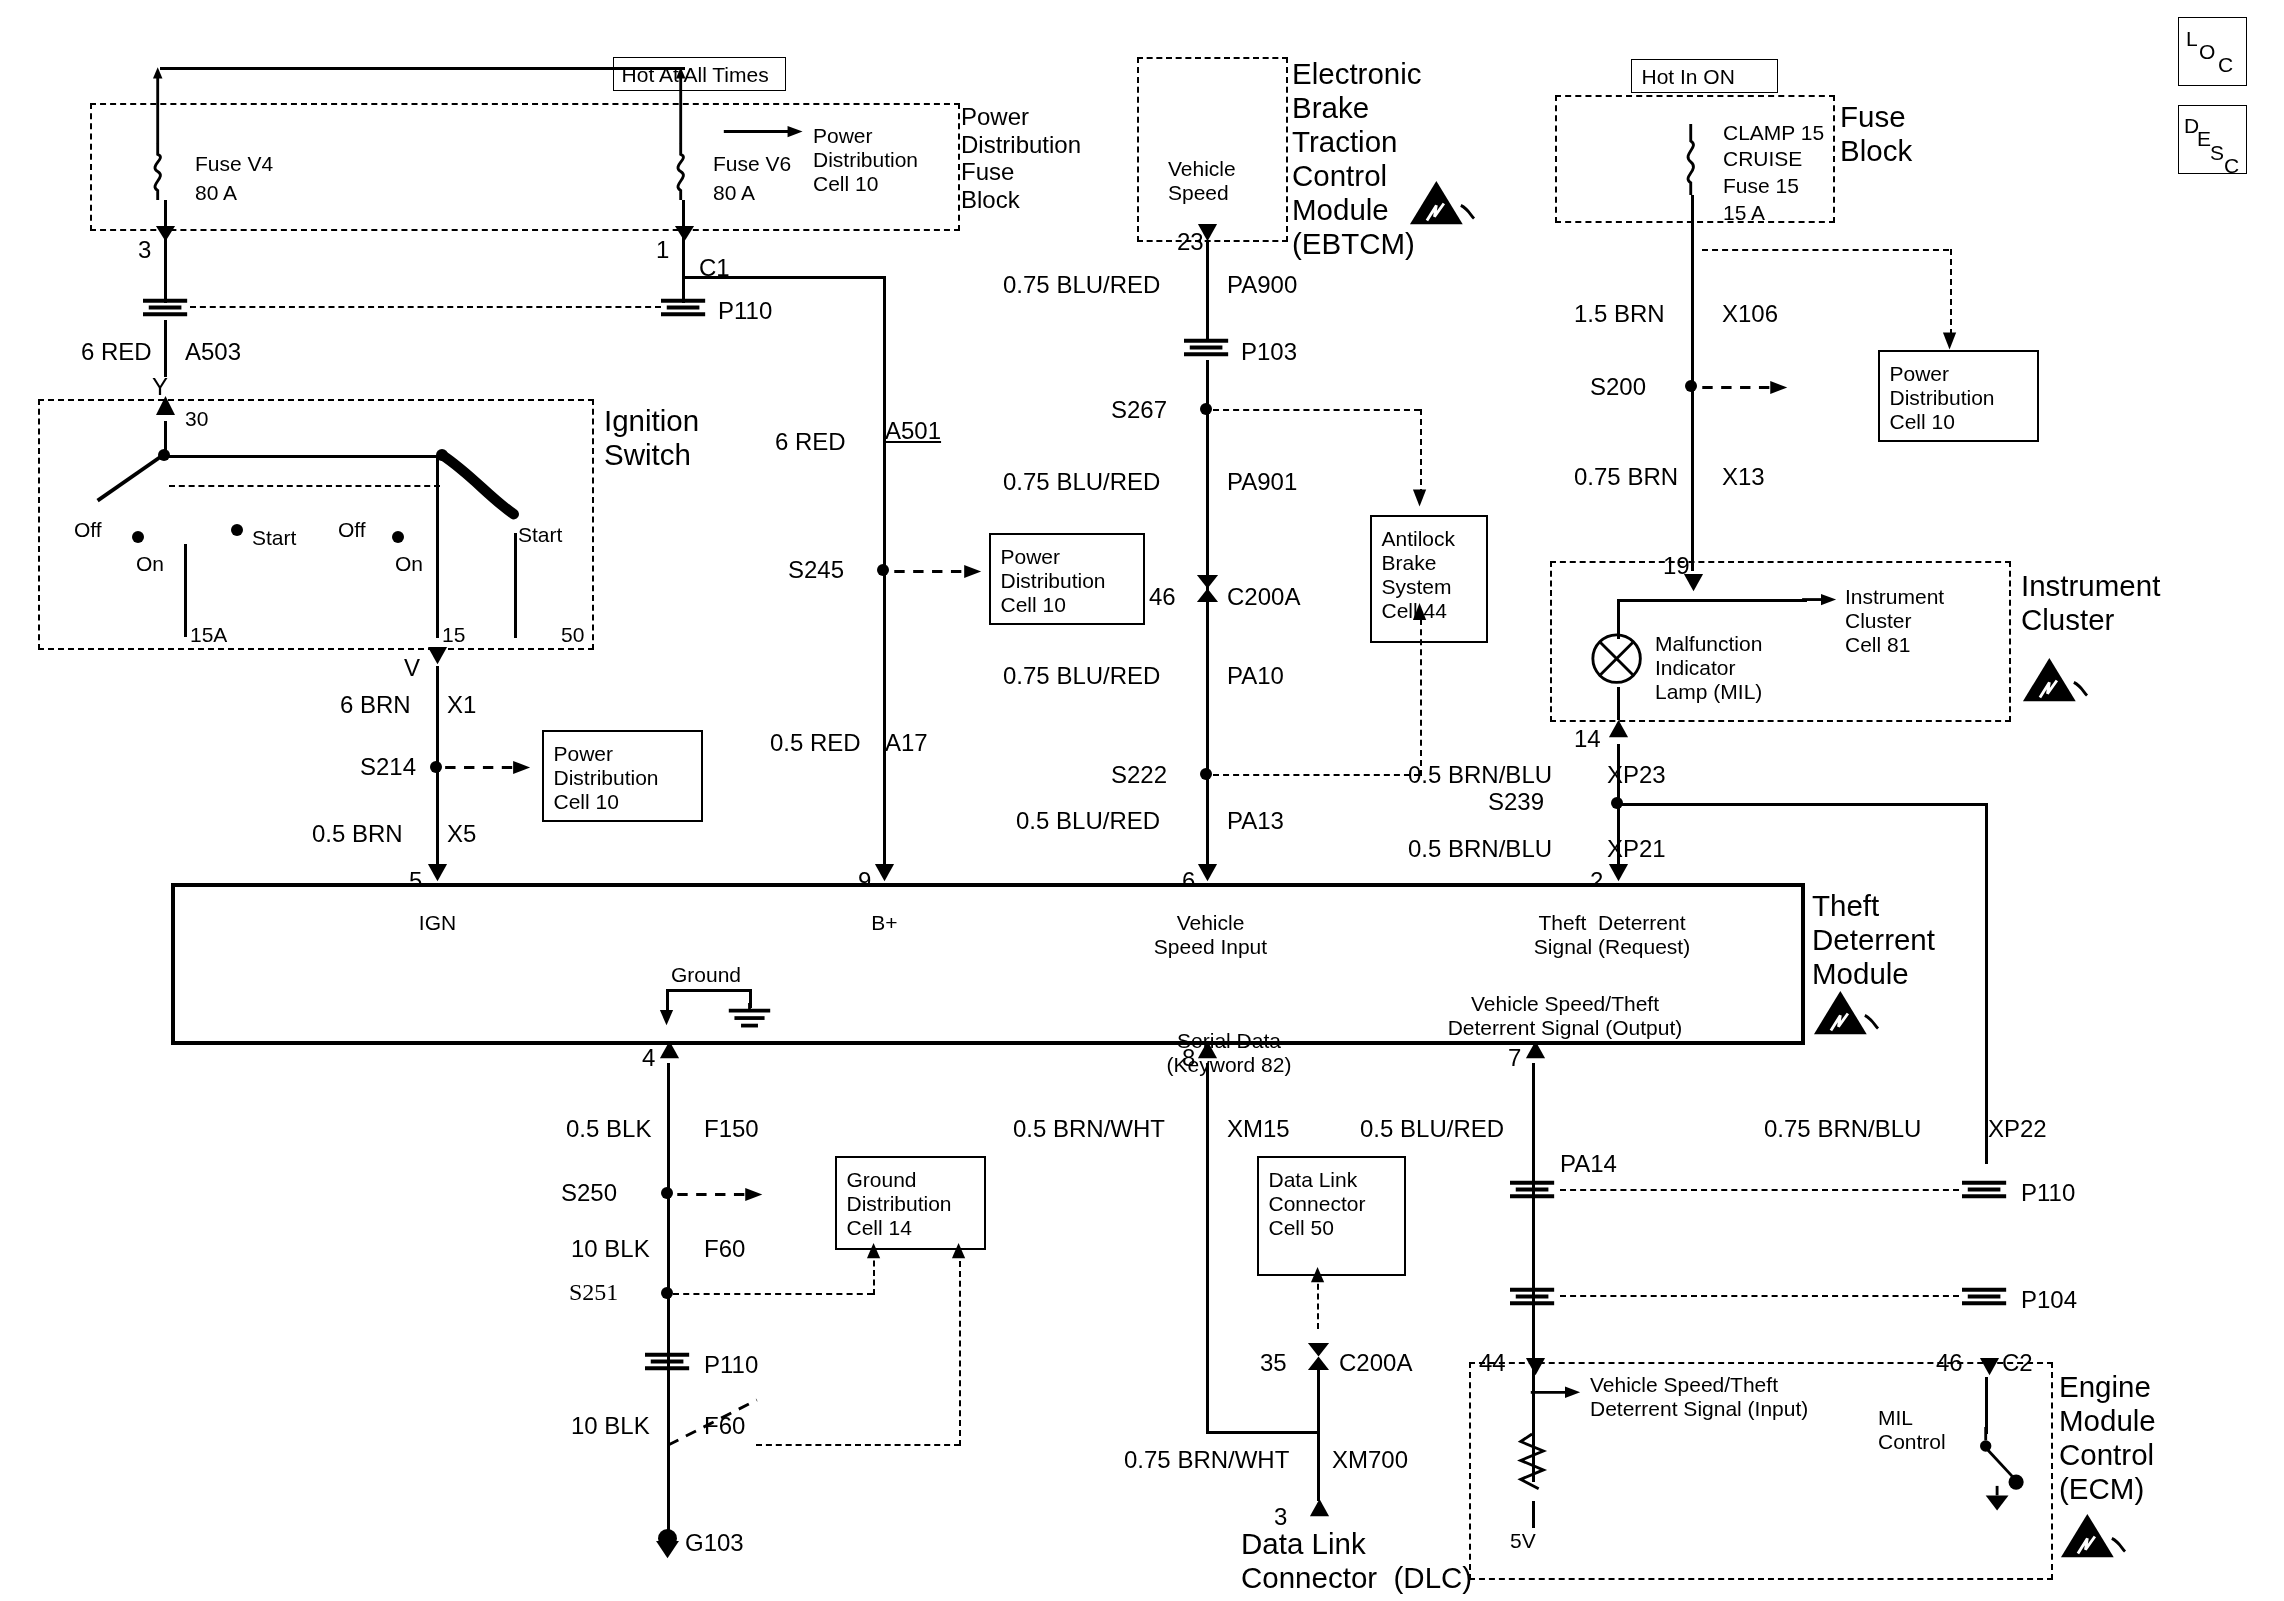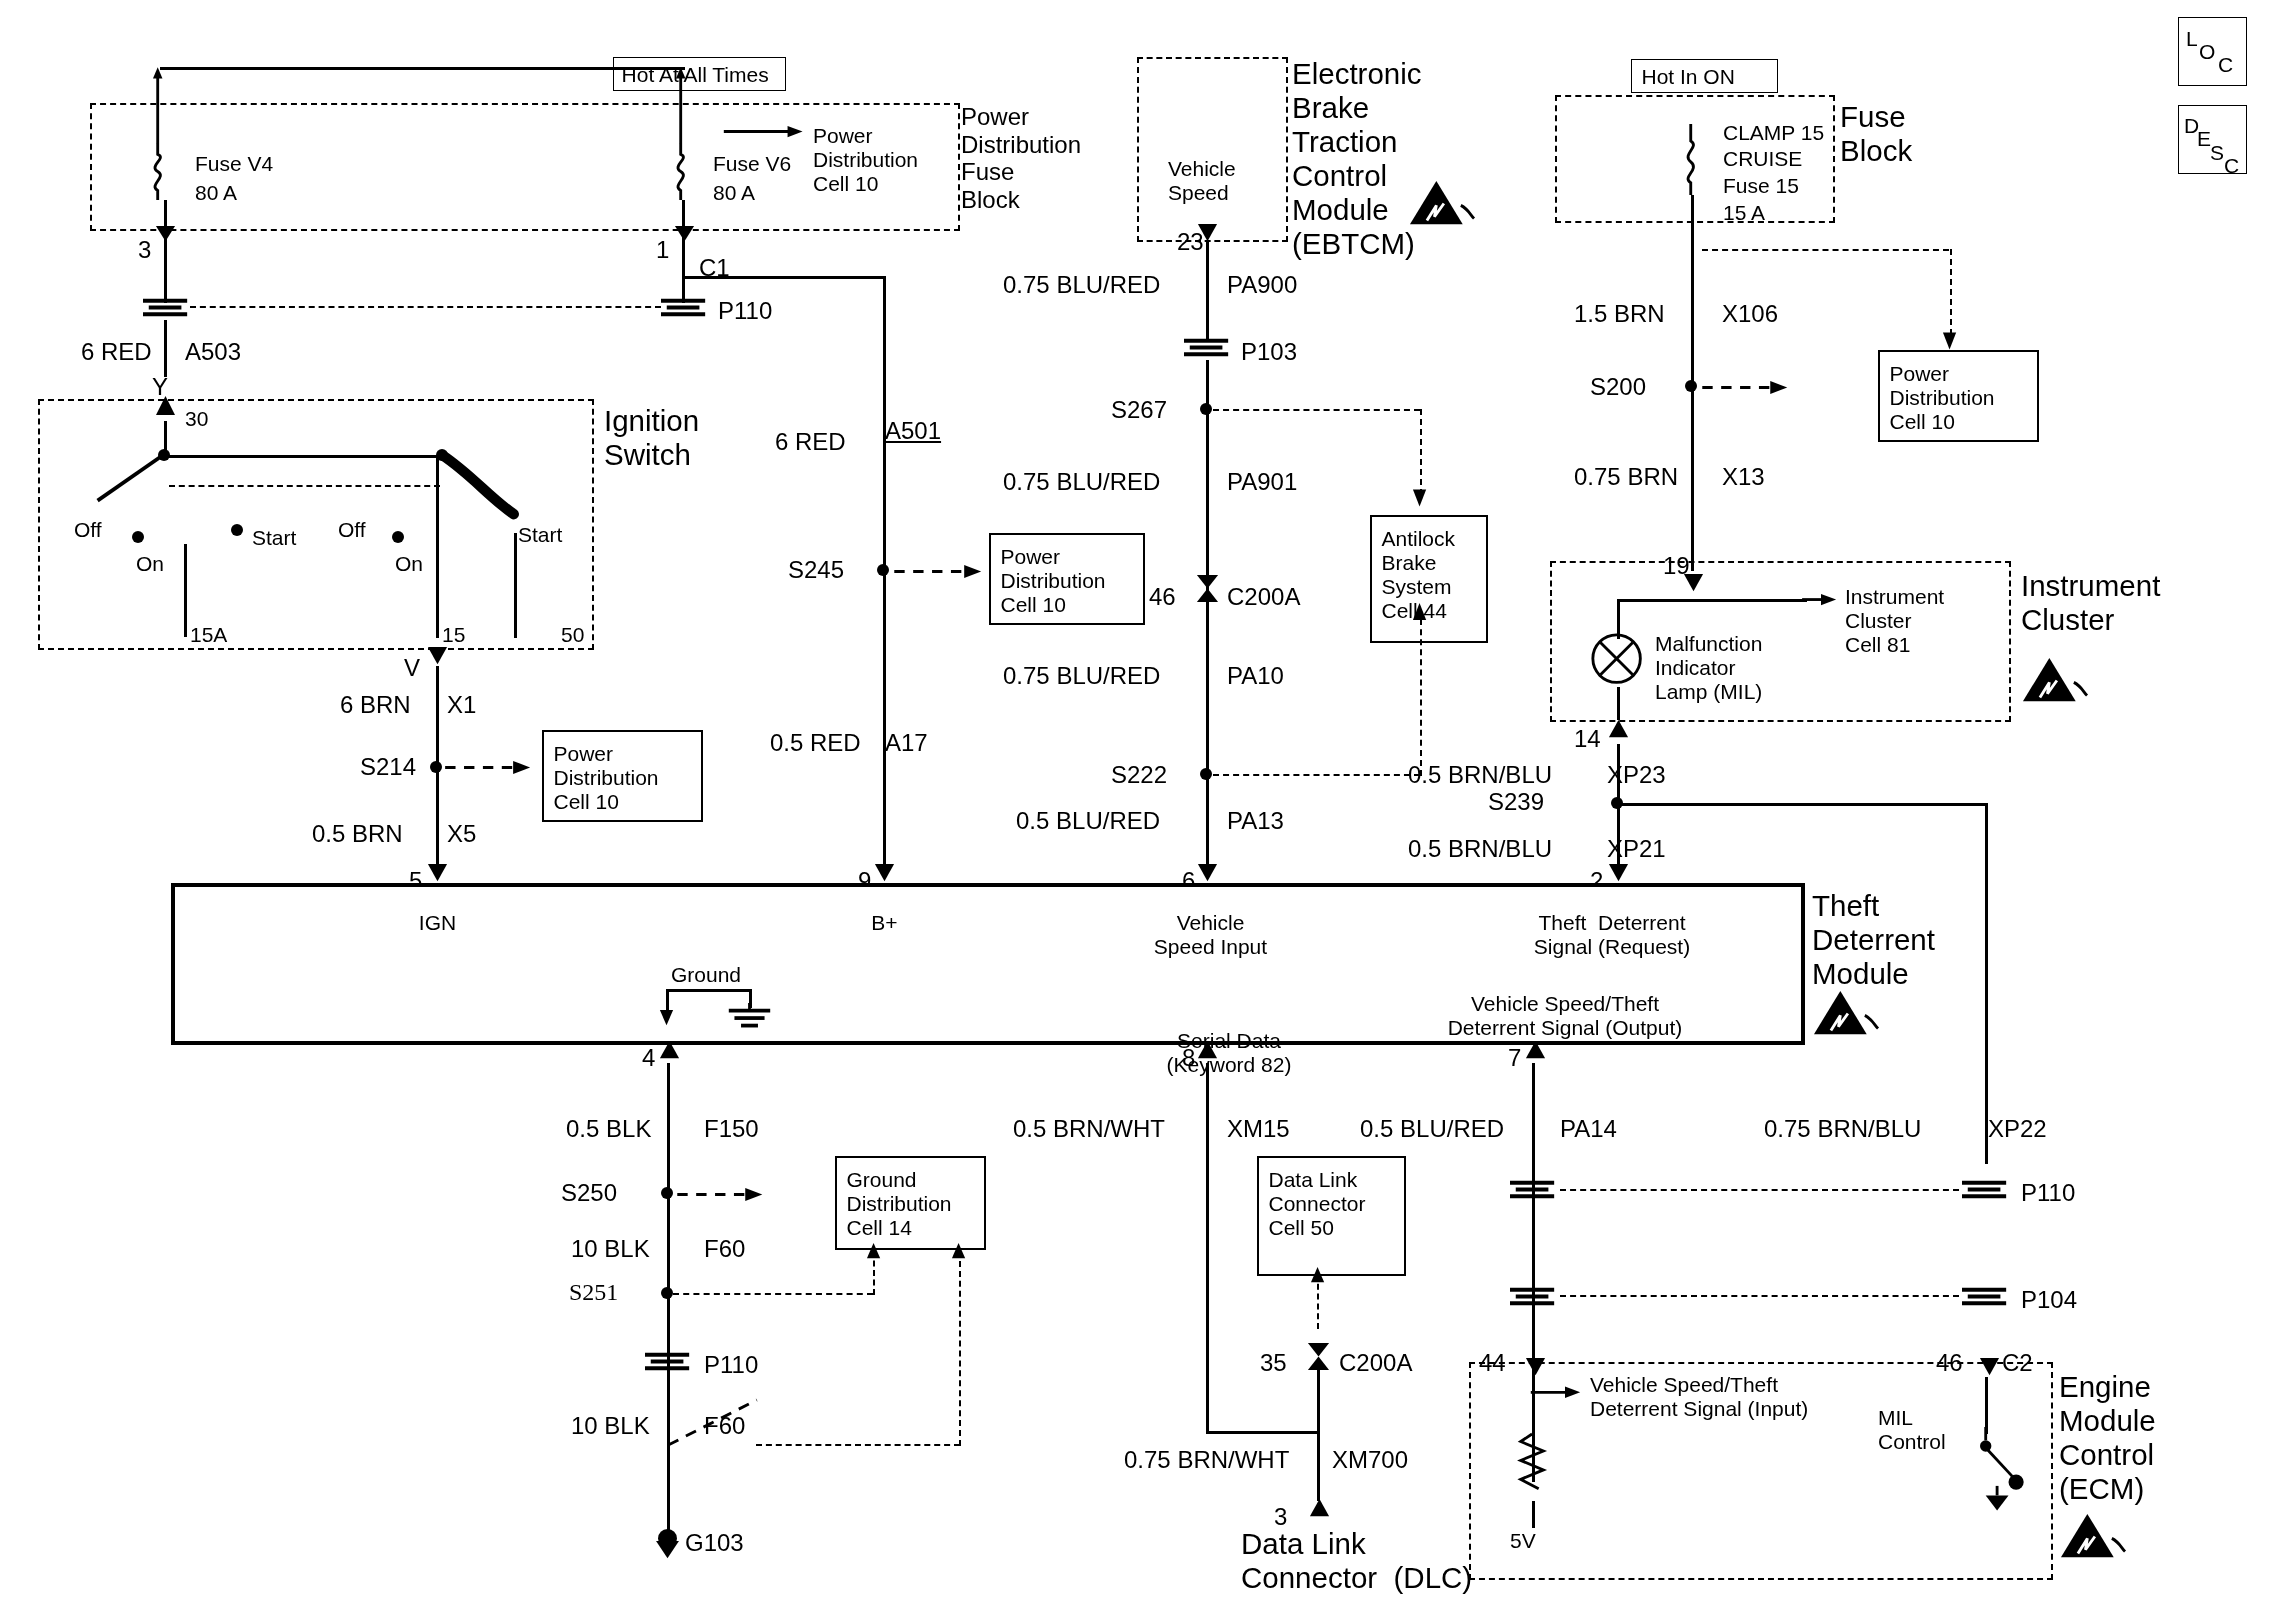--- a/index.html
+++ b/index.html
@@ -471,21 +471,21 @@
     </svg>
   <div class="t f22" style="left:1241px;top:1527px;">Data Link<br>Connector  (DLC)</div>
 
   <div class="t f18" style="left:1508px;top:1044px;">7</div>
   <svg style="left:1524px;top:1041px;width:23px;height:23px;" viewBox="0 0 24 24" width="23" height="23">
       <polygon points="2,18 22,18 12,0" fill="#000"></polygon>
     </svg>
   <div class="vline" style="left:1532px;top:1063px;height:314px;"></div>
 
   <div class="t f18" style="left:1360px;top:1115px;">0.5 BLU/RED</div>
-  <div class="t f18" style="left:1560px;top:1115px;">PA14</div>
+  <div class="t f18" style="left:1560px;top:1150px;">PA14</div>
 
   <svg style="left:1510px;top:1177px;width:48px;height:25px;" viewBox="0 0 50 26" width="48" height="25">
     <line x1="0" y1="6" x2="46" y2="6" stroke="#000" stroke-width="4"></line>
     <line x1="6" y1="13" x2="40" y2="13" stroke="#000" stroke-width="4"></line>
     <line x1="0" y1="20" x2="46" y2="20" stroke="#000" stroke-width="4"></line>
   </svg>
   <svg style="left:1962px;top:1177px;width:48px;height:25px;" viewBox="0 0 50 26" width="48" height="25">
     <line x1="0" y1="6" x2="46" y2="6" stroke="#000" stroke-width="4"></line>
     <line x1="6" y1="13" x2="40" y2="13" stroke="#000" stroke-width="4"></line>
     <line x1="0" y1="20" x2="46" y2="20" stroke="#000" stroke-width="4"></line>

